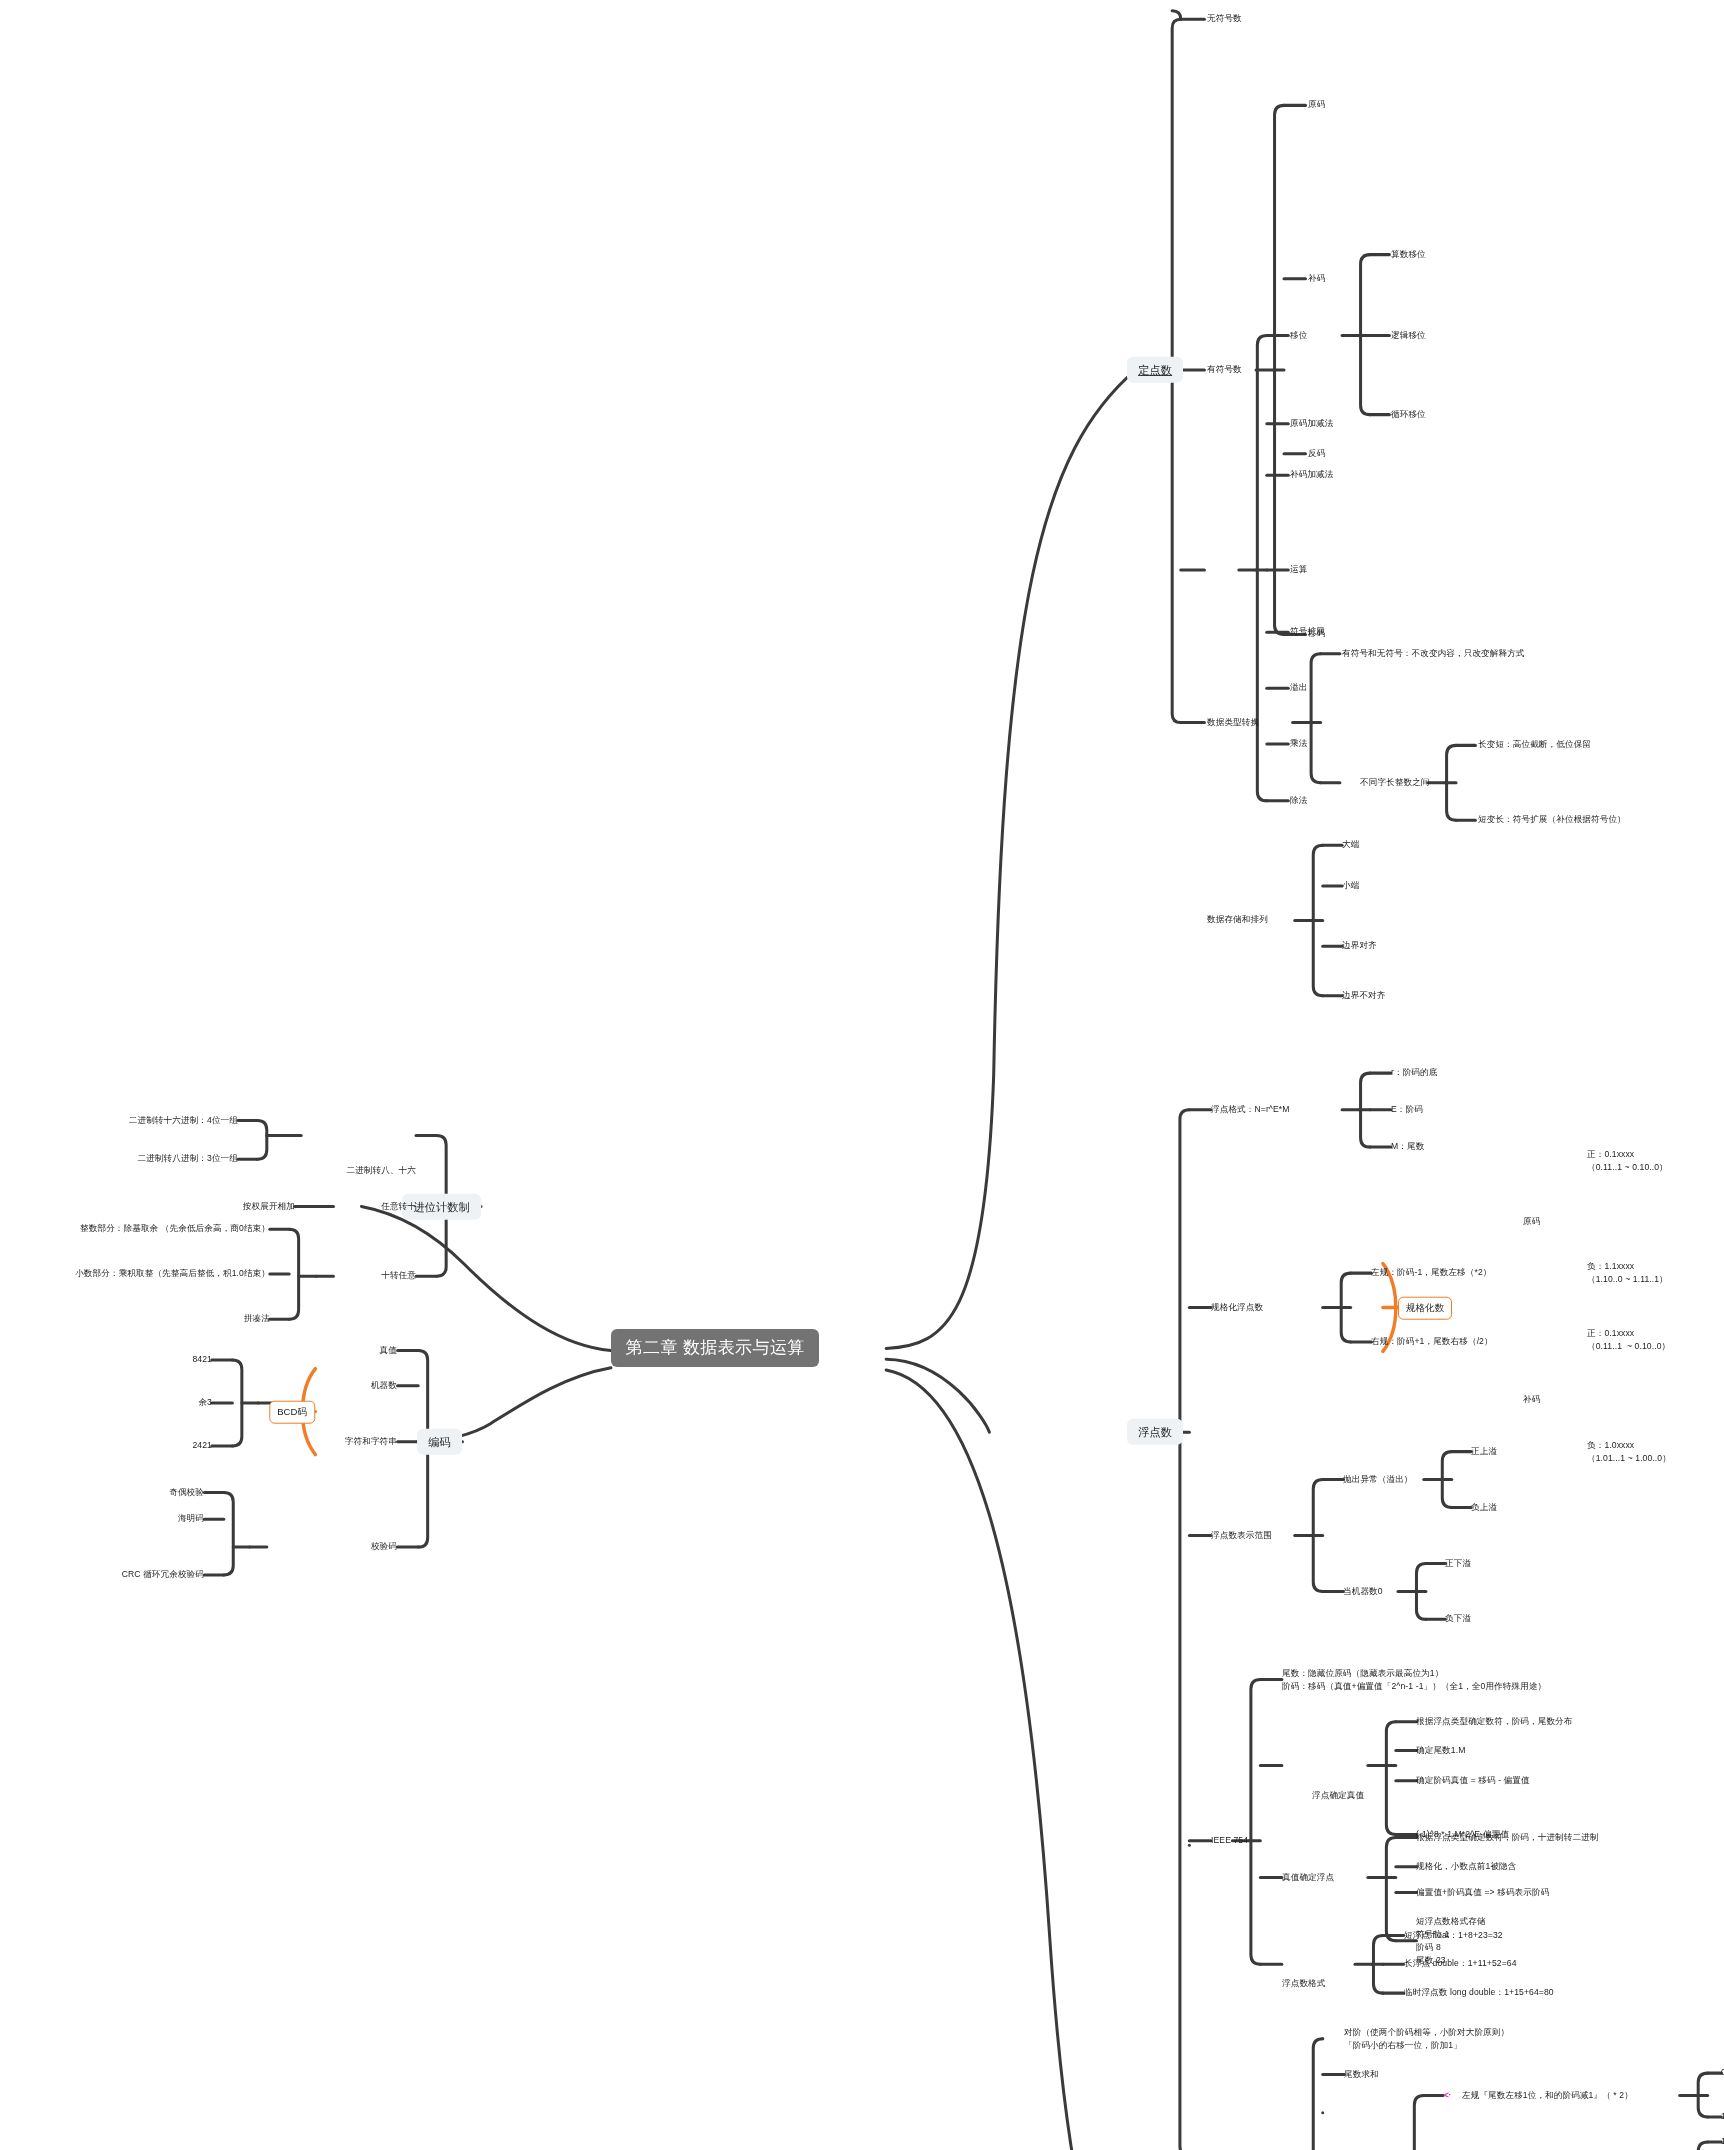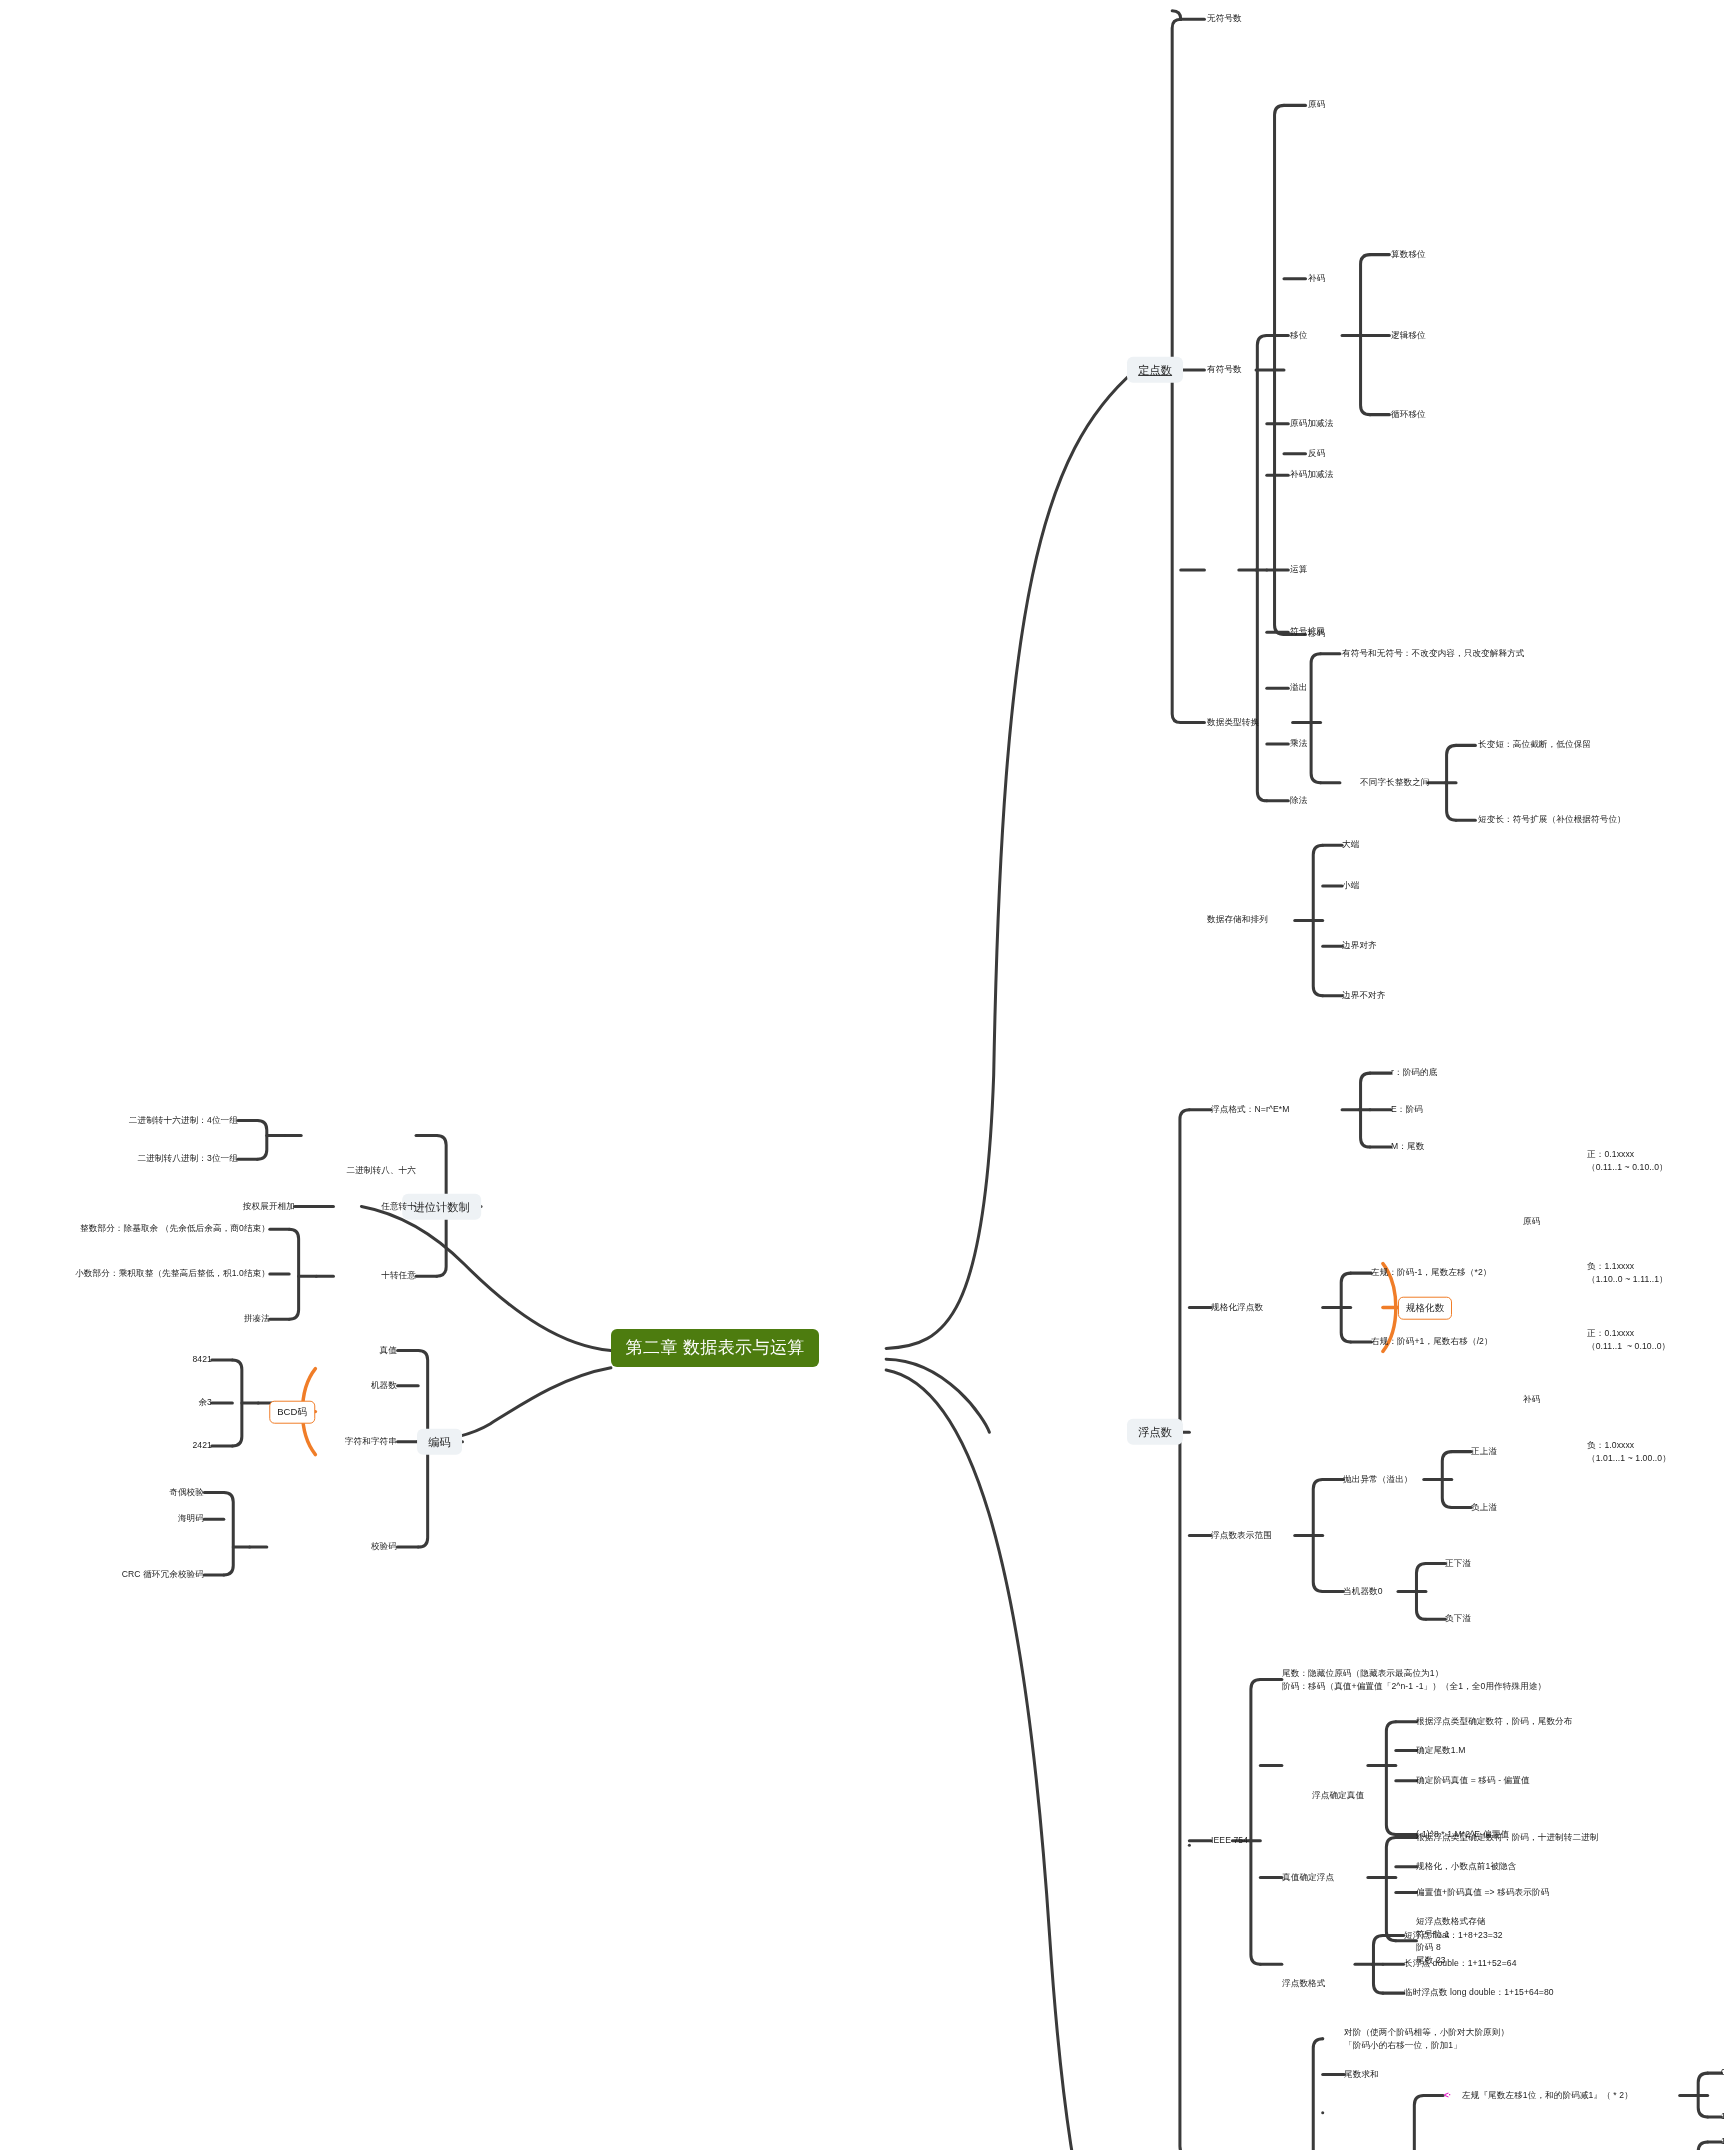--- a/index.html
+++ b/index.html
@@ -3,21 +3,21 @@
 <meta charset="utf-8">
 <style>
   html,body{margin:0;padding:0;background:#fff;}
   body{font-family:"Liberation Sans","DejaVu Sans",sans-serif;}
   #stage{position:relative;width:1725px;height:2357px;background:#ffffff;overflow:hidden;}
   #links{position:absolute;left:0;top:0;width:1725px;height:2357px;pointer-events:none;}
   .node{position:absolute;white-space:pre;line-height:1.35;color:#1c1c1c;
         font-size:8.6px;letter-spacing:0.1px;}
   .node.l{transform:translateY(-50%);}                
   .node.r{transform:translate(-100%,-50%);}           
-  .root{background:#4d7c0f;color:#fff;border-radius:6px;padding:7.7px 14.6px;
+  .root{background:#737373;color:#fff;border-radius:6px;padding:7.7px 14.6px;
         font-size:17px;font-weight:400;letter-spacing:0.4px;}
   .branch{background:#eef2f5;border-radius:6px;padding:5.6px 11.2px;font-size:11.2px;}
   .boxed{border:1.3px solid #f07d28;border-radius:5.2px;padding:3.9px 6.9px;background:#fff;font-size:9.5px;}
   .arrow{color:#e612c8;font-weight:bold;font-size:8.2px;letter-spacing:-0.4px;}
   .multi{line-height:1.5;}
 </style>
 </head>
 <body>
 
 <div id="stage">

